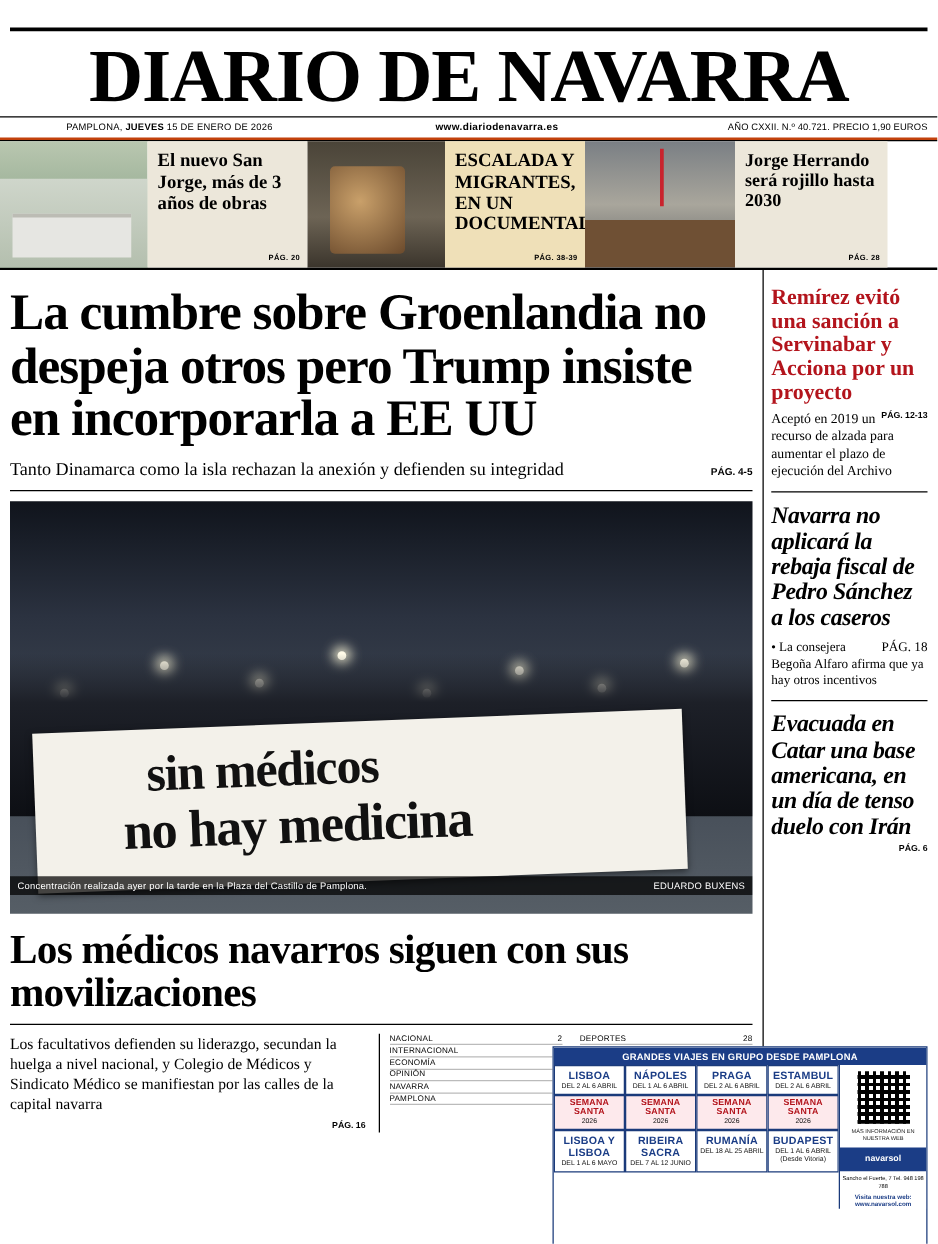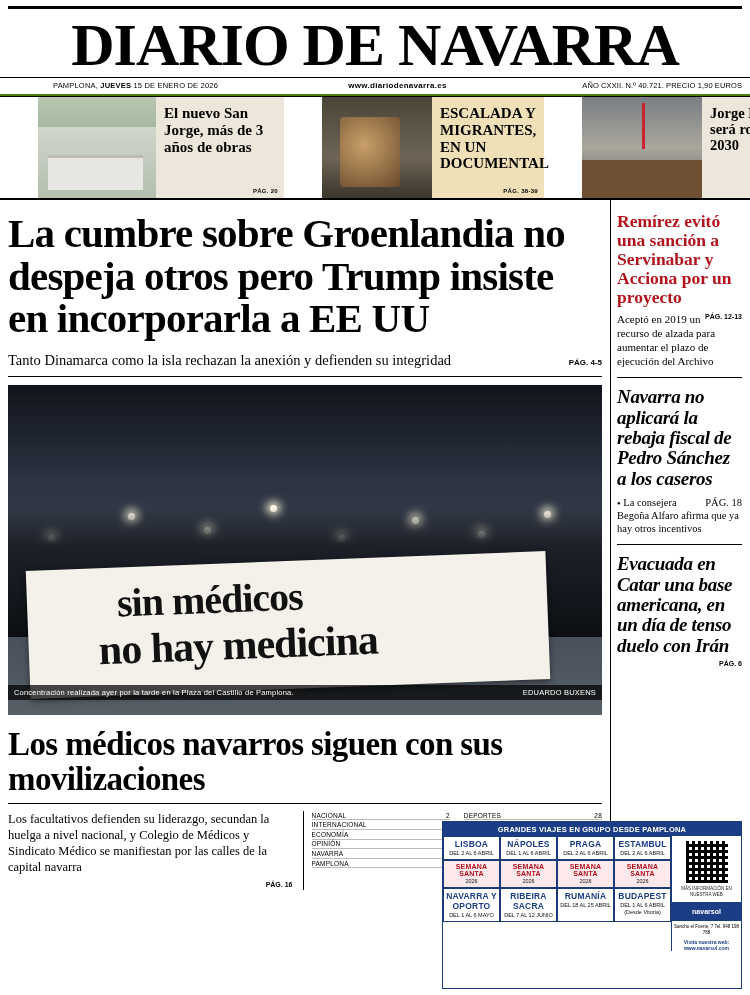--- a/index.html
+++ b/index.html
@@ -8,21 +8,22 @@
     background: #ffffff;
     font-family: "Liberation Serif", serif;
     overflow: hidden;
   }
   .page { width: 750px; height: 995px; position: relative; background:#fff; }
 
   
   .masthead {
     text-align: center;
     padding: 6px 0 0 0;
-    border-bottom: 2px solid #4d7c0f;
+    border-bottom: 2px solid #c2410c;
+    margin-top: 16px;
   }
   .masthead-title {
     font-family: "Liberation Serif", serif;
     font-weight: bold;
     font-size: 60px;
     letter-spacing: -1px;
     line-height: 1.0;
     padding: 4px 0 2px 0;
     white-space: nowrap;
   }
@@ -41,21 +42,21 @@
   .masthead-center { flex: 1; text-align: center; font-weight: bold; letter-spacing: .3px; font-size:8px;}
   .masthead-right { flex: 1; text-align: right; letter-spacing: .1px; }
 
   
   .teasers {
     display: flex;
     height: 104px;
     border-bottom: 2px solid #000;
     border-top: 1.5px solid #000;
   }
-  .teaser { display: flex; height: 100%; margin-left: 38px; }
+  .teaser { display: flex; height: 100%; }
   .teaser-img { height: 100%; position: relative; overflow: hidden; }
   .teaser-text {
     background: #ece7da;
     padding: 8px 8px 4px 8px;
     position: relative;
     font-family: "Liberation Serif", serif;
     font-weight: bold;
     font-size: 15px;
     line-height: 1.12;
   }
@@ -393,21 +394,21 @@
             <div class="ad-city">SEMANA SANTA</div>
             <div class="ad-dates">2026</div>
           </div>
           <div class="ad-cell ad-ss">
             <div class="ad-city">SEMANA SANTA</div>
             <div class="ad-dates">2026</div>
           </div>
         </div>
         <div class="ad-row">
           <div class="ad-cell">
-            <div class="ad-city">NAVARRA Y OPORTO</div>
+            <div class="ad-city">LISBOA Y LISBOA</div>
             <div class="ad-dates">DEL 1 AL 6 MAYO</div>
           </div>
           <div class="ad-cell">
             <div class="ad-city">RIBEIRA SACRA</div>
             <div class="ad-dates">DEL 7 AL 12 JUNIO</div>
           </div>
           <div class="ad-cell">
             <div class="ad-city">RUMANÍA</div>
             <div class="ad-dates">DEL 18 AL 25 ABRIL</div>
           </div>

